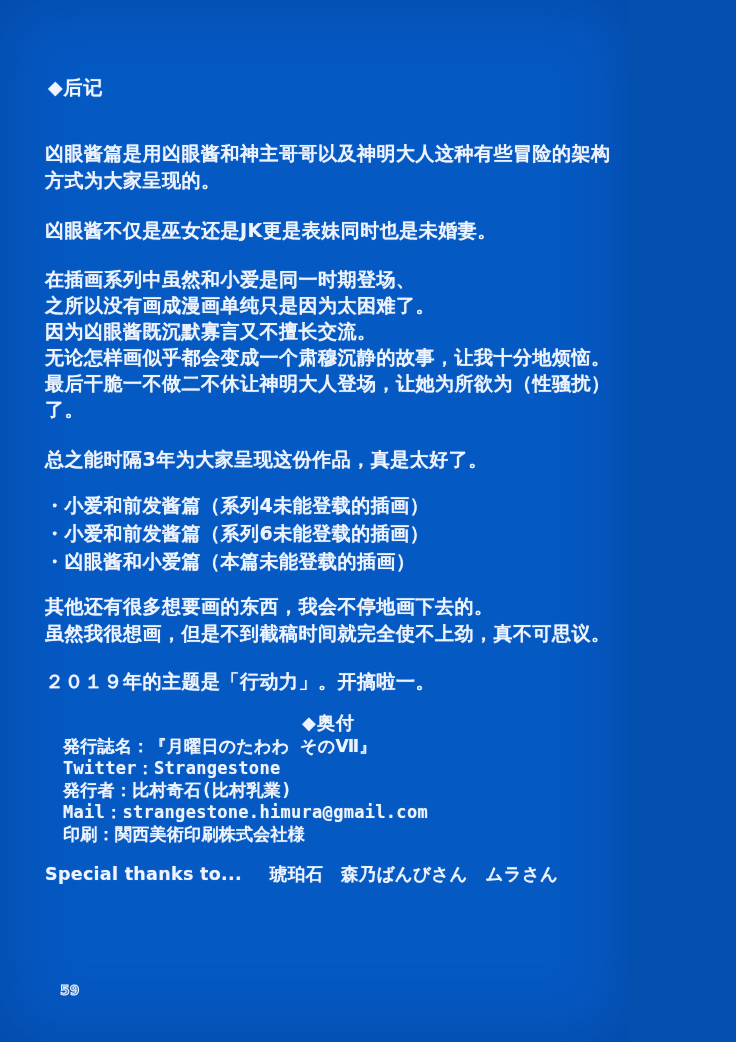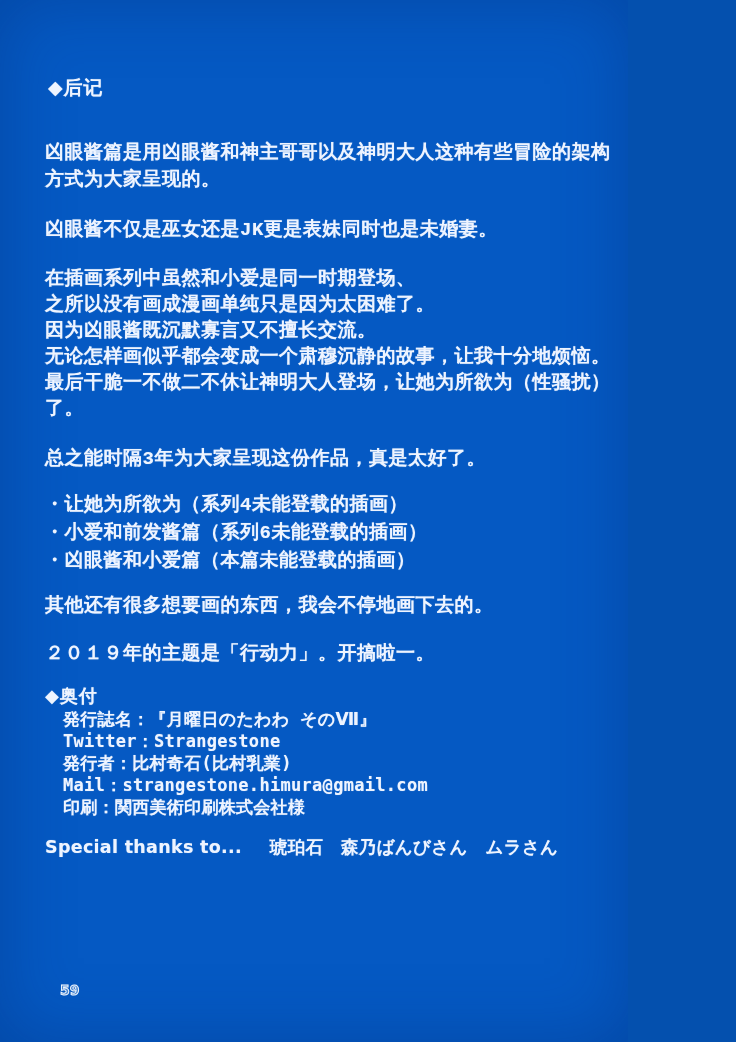--- a/index.html
+++ b/index.html
@@ -22,35 +22,35 @@
   .afterword-heading {
     margin: 76px 0 0 48px;
     font-size: 19px;
     line-height: 22px;
     letter-spacing: 1px;
   }
   .para {
     margin-left: 45px;
     font-size: 19px;
     letter-spacing: 0.5px;
-    font-family: Liberation Mono, monospace;
   }
   .p1 { margin-top: 42px; line-height: 27px; }
   .p2 { margin-top: 23px; line-height: 27px; }
   .p3 { margin-top: 22px; line-height: 26px; }
   .p4 { margin-top: 24px; line-height: 27px; }
   .p5 { margin-top: 38px; line-height: 26px; }
   .bullets { margin-top: 18px; line-height: 28px; list-style: none; }
   .p6 { margin-top: 18px; line-height: 27px; }
   .p7 { margin-top: 21px; line-height: 27px; }
   .colophon-heading {
     margin: 18px 16px 0 45px;
     font-size: 18px;
     line-height: 20px;
     letter-spacing: 1px;
+    text-align: center;
   }
   .colophon-lines {
     margin: 2px 0 0 63px;
     font-size: 17px;
     line-height: 22px;
     list-style: none;
     font-family: "DejaVu Sans Mono", "DejaVu Sans", monospace;
     letter-spacing: 0.3px;
   }
   .special-thanks {
@@ -87,27 +87,28 @@
     <div>之所以没有画成漫画单纯只是因为太困难了。</div>
     <div>因为凶眼酱既沉默寡言又不擅长交流。</div>
     <div>无论怎样画似乎都会变成一个肃穆沉静的故事，让我十分地烦恼。</div>
     <div>最后干脆一不做二不休让神明大人登场，让她为所欲为（性骚扰）了。</div>
   </div>
 
   <p class="para p4">总之能时隔3年为大家呈现这份作品，真是太好了。</p>
 
 
   <ul class="para bullets">
-    <li>・让她为所欲为（系列4未能登载的插画）</li>
+    <li>・小爱和前发酱篇（系列4未能登载的插画）</li>
     <li>・小爱和前发酱篇（系列6未能登载的插画）</li>
     <li>・凶眼酱和小爱篇（本篇未能登载的插画）</li>
   </ul>
 
   <div class="para p6">
     <div>其他还有很多想要画的东西，我会不停地画下去的。</div>
+    <div>虽然我很想画，但是不到截稿时间就完全使不上劲，真不可思议。</div>
   </div>
 
   <p class="para p7">２０１９年的主题是「行动力」。开搞啦一。</p>
 
   <h2 class="colophon-heading">◆奥付</h2>
 
   <ul class="colophon-lines">
     <li>発行誌名：『月曜日のたわわ そのⅦ』</li>
     <li>Twitter：Strangestone</li>
     <li>発行者：比村奇石(比村乳業)</li>

